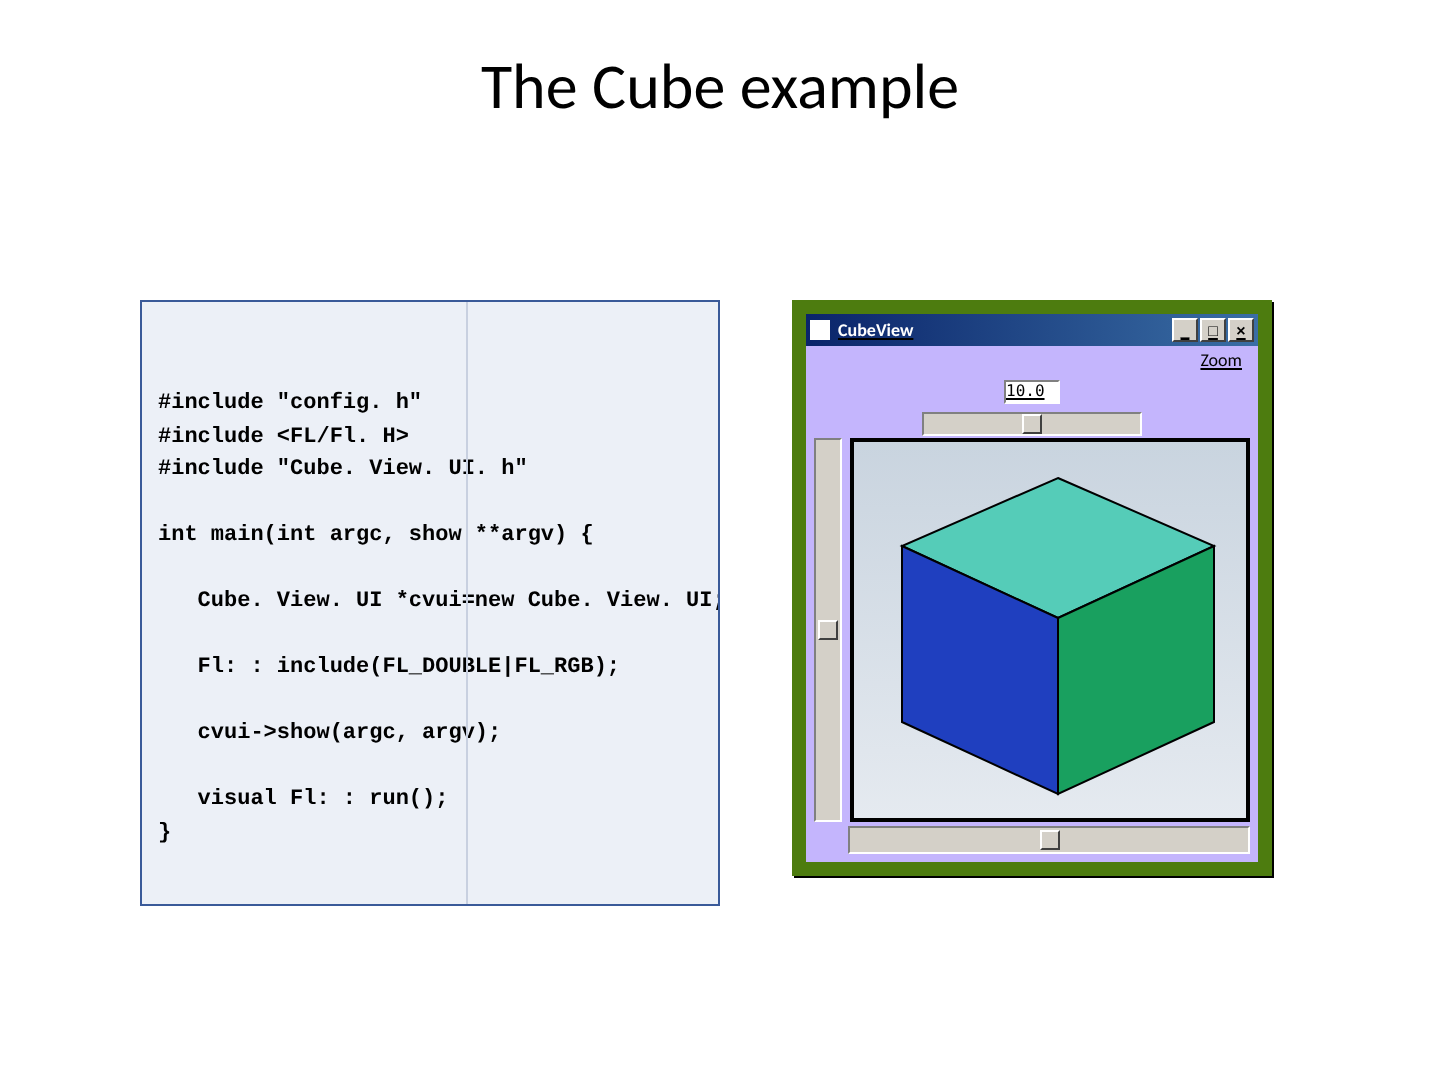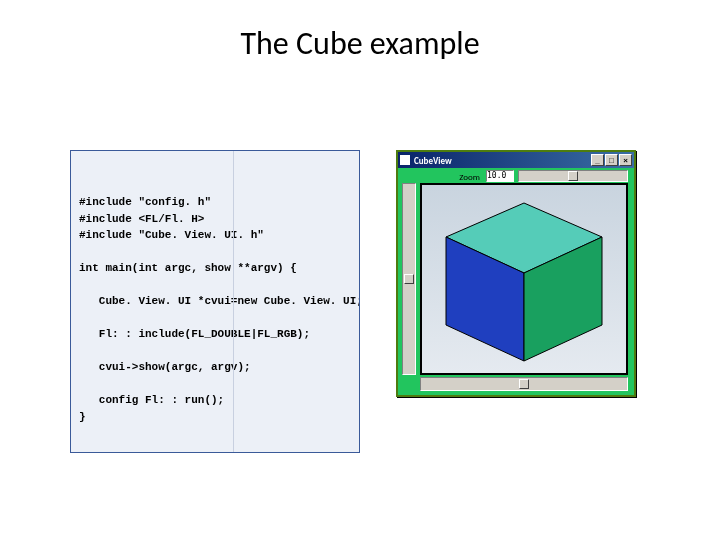--- a/index.html
+++ b/index.html
@@ -3,27 +3,27 @@
 <meta charset="utf-8">
 <style>
   * { box-sizing: border-box; margin: 0; padding: 0; }
   html, body { width: 720px; height: 540px; background: #fff; font-family: Calibri, Arial, sans-serif; }
   .slide { width: 720px; height: 472px; position: relative; }
   .title { text-align: center; font-size: 32px; font-weight: 400; color: #000; padding-top: 24px; }
   .body-row { position: absolute; top: 150px; left: 0; width: 720px; display: flex; align-items: flex-start; }
   .code-box { width: 290px; margin-left: 70px; border: 1px solid #3a5a99; background: #ecf0f7; padding: 10px 8px; font-family: "Courier New", monospace; font-size: 11px; line-height: 1.5; font-weight: bold; color: #000; white-space: pre; position: relative; overflow: hidden; }
   .code-box .divider { position: absolute; top: 0; bottom: 0; left: 162px; border-left: 1px solid #c8d0e0; }
   .win-wrap { margin-left: 36px; }
-  .win { width: 240px; border: 2px solid #4d7c0f; background: #22c55e; box-shadow: 1px 1px 0 #000; }
+  .win { width: 240px; border: 7px solid #4d7c0f; background: #c4b5fd; box-shadow: 1px 1px 0 #000; text-decoration: underline; }
   .titlebar { height: 16px; background: linear-gradient(to right, #0a246a, #3a6ea5); display: flex; align-items: center; padding: 0 2px; }
   .tb-icon { width: 10px; height: 10px; background: #fff; margin-right: 4px; }
   .tb-text { color: #fff; font-size: 9px; font-weight: bold; flex: 1; }
   .tb-btns { display: flex; gap: 1px; }
   .tb-btn { width: 13px; height: 12px; background: #d4d0c8; border: 1px solid #fff; border-right-color: #404040; border-bottom-color: #404040; display: flex; align-items: center; justify-content: center; font-size: 8px; font-weight: bold; color: #000; font-family: Arial; }
-  .zoom-row { display: flex; align-items: center; padding: 2px 6px 1px 6px; gap: 4px; }
+  .zoom-row { display: flex; align-items: center; padding: 2px 6px 1px 6px; gap: 4px; flex-direction: column; }
   .zoom-label { font-size: 9px; color: #000; margin-left: auto; margin-right: 2px; }
   .zoom-val { width: 28px; height: 12px; background: #fff; border: 1px solid #808080; border-right-color: #fff; border-bottom-color: #fff; font-size: 8px; text-align: center; padding-right: 14px; line-height: 10px; font-family: monospace; }
   .center-row { display: flex; padding: 0 4px; }
   .vslider { width: 14px; height: 192px; background: #d4d0c8; border: 1px solid #808080; border-right-color: #fff; border-bottom-color: #fff; display: flex; align-items: center; justify-content: center; }
   .vthumb { width: 10px; height: 10px; background: #d4d0c8; border: 1px solid #fff; border-right-color: #404040; border-bottom-color: #404040; }
   .render { width: 208px; height: 192px; border: 2px solid #000; margin-left: 4px; position: relative; background: linear-gradient(to bottom, #c9d4df 0%, #e5eaf0 100%); overflow: hidden; }
   .cube { position: absolute; left: 0; top: 0; width: 208px; height: 192px; }
   .bottom-row { display: flex; padding: 2px 4px 4px 4px; }
   .spacer14 { width: 18px; }
   .hslider { width: 208px; height: 14px; background: #d4d0c8; border: 1px solid #808080; border-right-color: #fff; border-bottom-color: #fff; display: flex; align-items: center; justify-content: center; }
@@ -44,21 +44,21 @@
 <span>#include "Cube. View. UI. h"</span>
 
 <span>int main(int argc, show **argv) {</span>
 
 <span>   Cube. View. UI *cvui=new Cube. View. UI;</span>
 
 <span>   Fl: : include(FL_DOUBLE|FL_RGB);</span>
 
 <span>   cvui-&gt;show(argc, argv);</span>
 
-<span>   config Fl: : run();</span>
+<span>   visual Fl: : run();</span>
 <span>}</span>
     </div>
 
     <div class="win-wrap">
       <div class="win">
         <div class="titlebar">
           <div class="tb-icon"></div>
           <div class="tb-text">CubeView</div>
           <div class="tb-btns">
             <div class="tb-btn">

